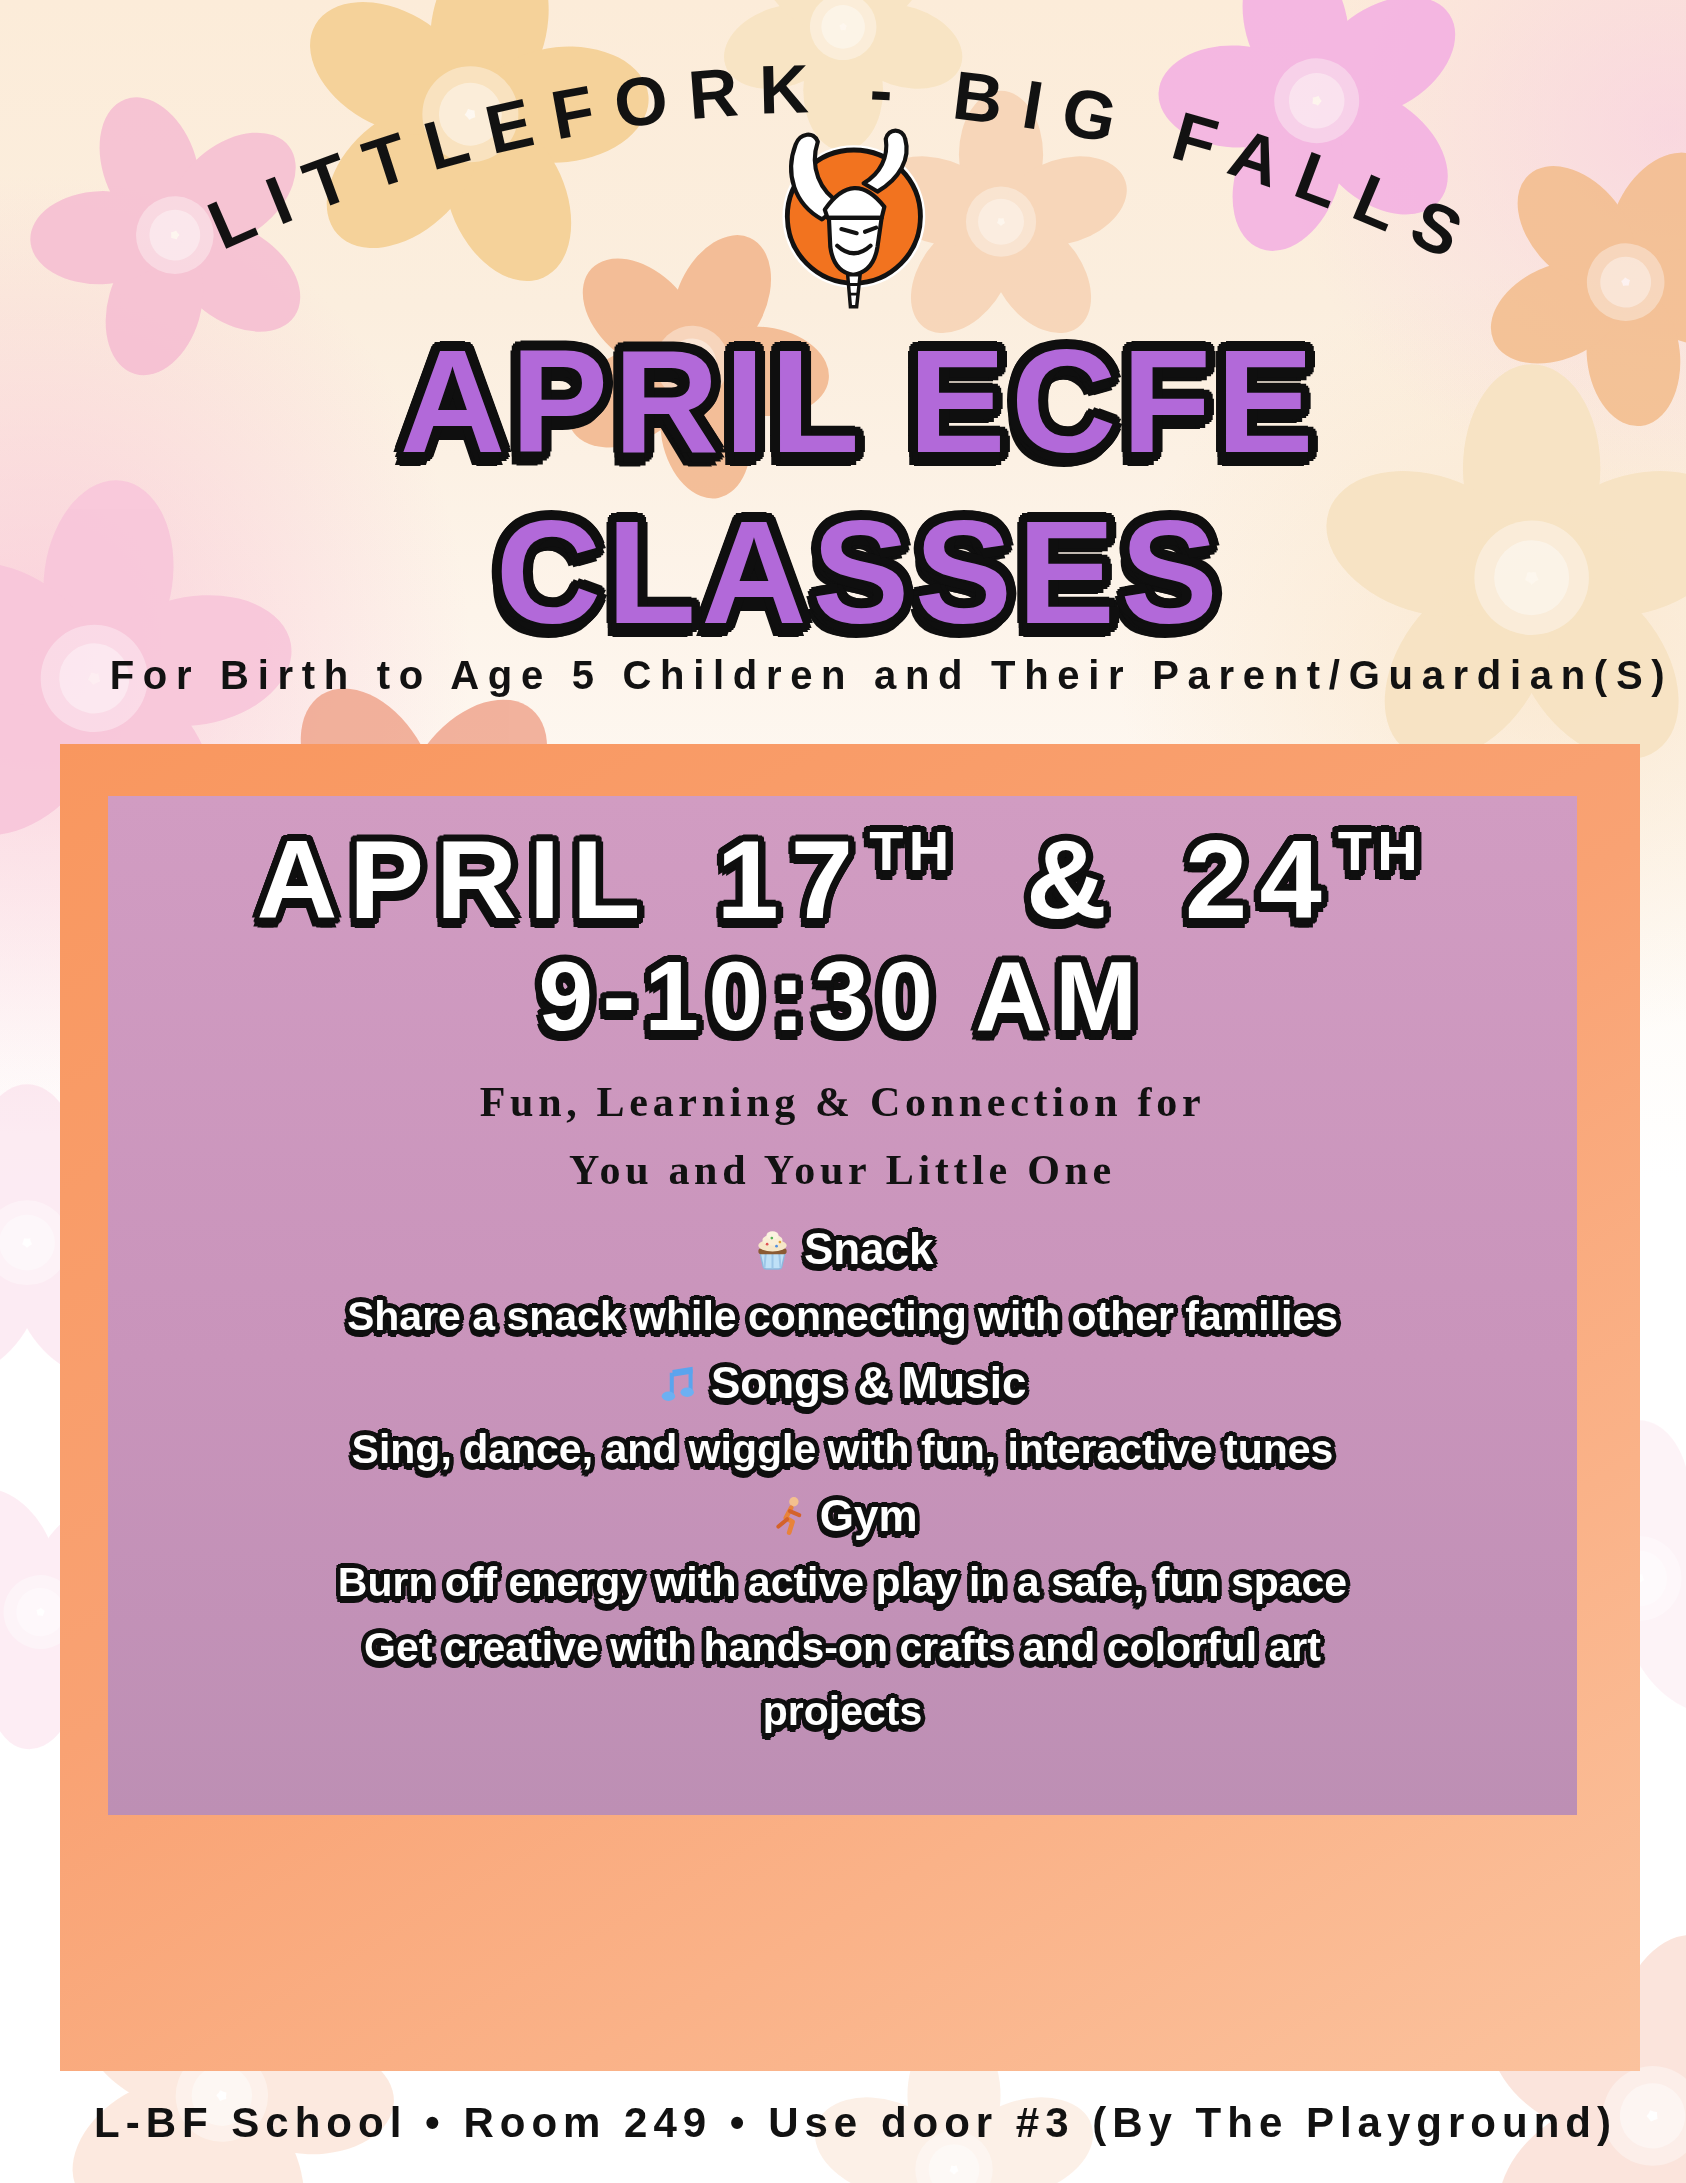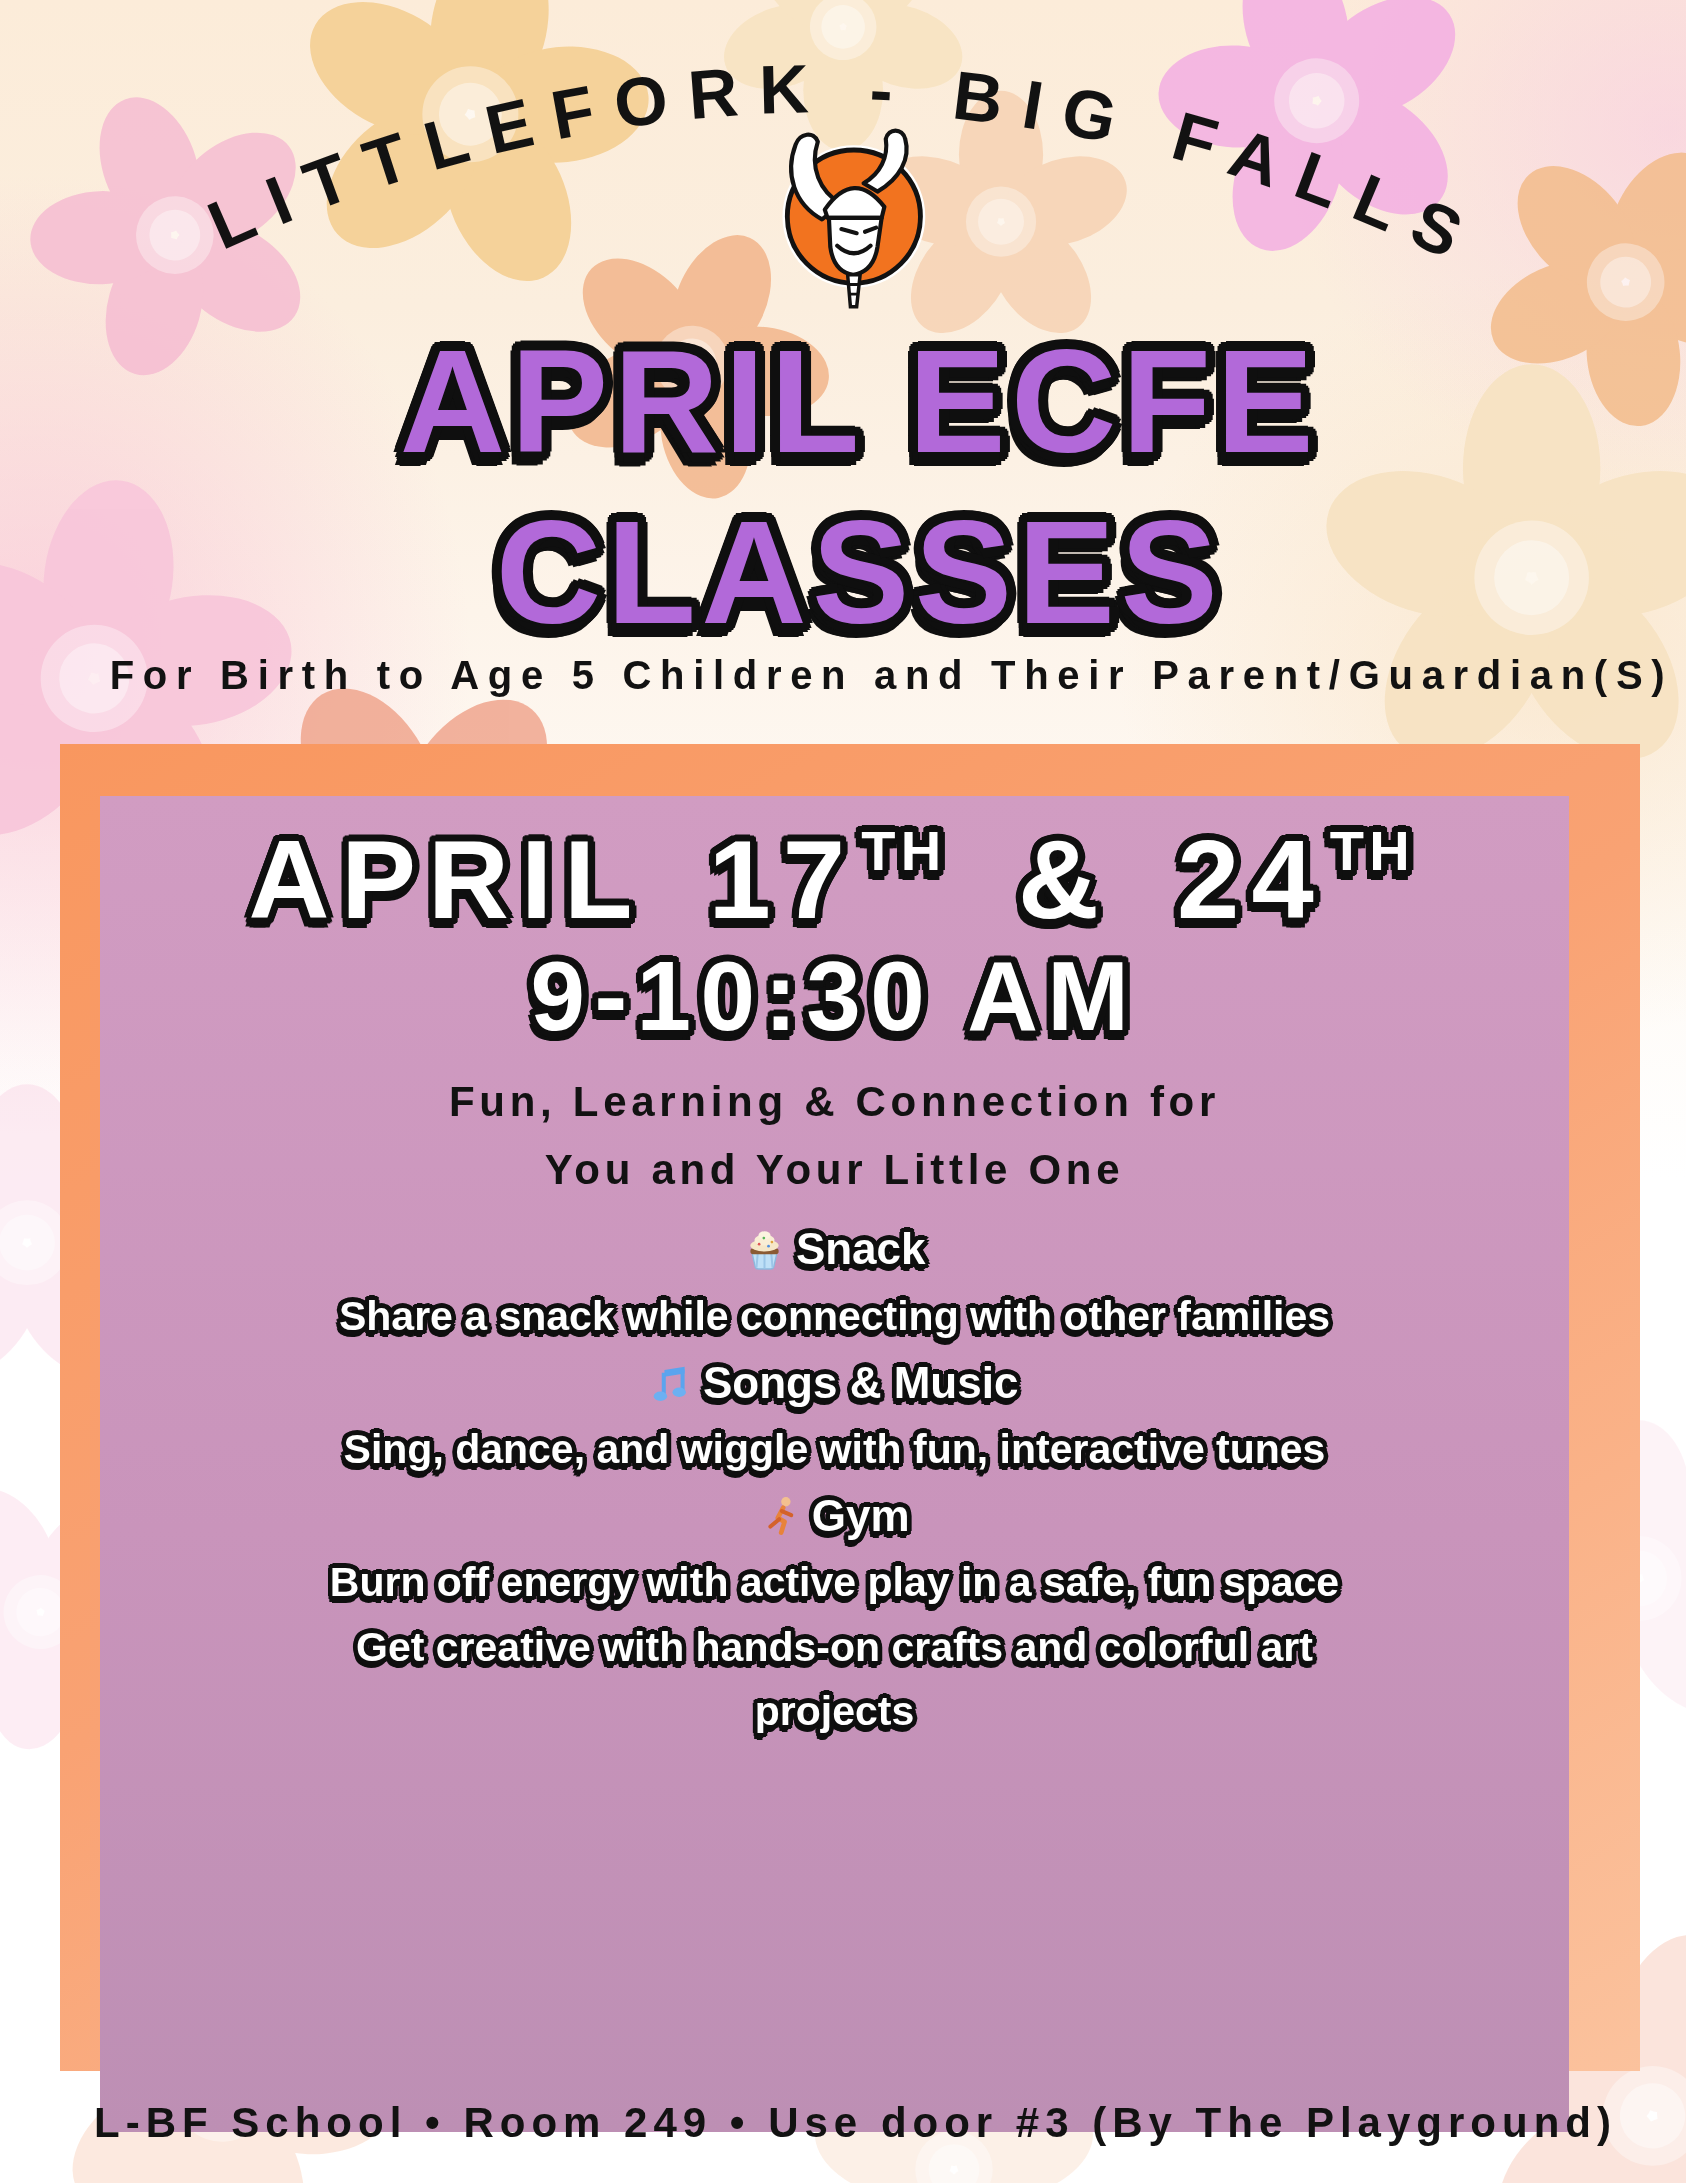--- a/index.html
+++ b/index.html
@@ -39,21 +39,21 @@
   .subtitle{
     position:absolute;left:0;top:653px;width:100%;text-align:center;
     font-weight:700;font-size:40px;letter-spacing:8.7px;color:#121212;padding-left:48px;
   }
   
   .orange-box{
     position:absolute;left:60px;top:744px;width:1580px;height:1327px;
     background:linear-gradient(150deg,#f9975f 0%,#f9a273 45%,#fbc29d 100%);
   }
   .panel{
-    position:absolute;left:40px;top:52px;width:1469px;height:1336px;
+    position:absolute;left:48px;top:52px;width:1469px;height:1019px;
     background:linear-gradient(180deg,#d19cc2 0%,#c994bb 55%,#bd8fb4 100%);
     text-align:center;color:#fff;
   }
   .o-md{
     text-shadow:
       7.4px 0 0 #0f0f0f,-7.4px 0 0 #0f0f0f,0 7.4px 0 #0f0f0f,0 -7.4px 0 #0f0f0f,
       6px 4px 0 #0f0f0f,4px 6px 0 #0f0f0f,-4px 6px 0 #0f0f0f,-6px 4px 0 #0f0f0f,
       -6px -4px 0 #0f0f0f,-4px -6px 0 #0f0f0f,4px -6px 0 #0f0f0f,6px -4px 0 #0f0f0f,
       5.4px 5.4px 0 #0f0f0f,-5.4px 5.4px 0 #0f0f0f,-5.4px -5.4px 0 #0f0f0f,5.4px -5.4px 0 #0f0f0f,
       -6px 9.4px 0 #0f0f0f,-2px 10px 0 #0f0f0f,2px 10px 0 #0f0f0f;
@@ -68,21 +68,21 @@
   }
   .date{
     margin-top:28px;font-weight:700;font-size:112px;line-height:1;
     letter-spacing:12px;word-spacing:23px;
   }
   .sup{display:inline-block;font-size:0.5em;position:relative;top:-0.85em;
        letter-spacing:5.4px;margin:0 5.4px 0 4px;}
   .time{margin-top:10.7px;font-weight:700;font-size:98px;line-height:1;letter-spacing:9.4px;}
   .tagline{
     margin-top:23px;font-weight:700;font-size:42px;line-height:1.62;
-    letter-spacing:4.7px;color:#121212;
+    letter-spacing:4.7px;color:#121212;font-family:Liberation Serif, serif;
   }
   .acts{margin-top:10.7px;font-weight:700;font-size:41px;line-height:1.57;color:#fff;}
   .act-h{font-size:44px;text-align:center;}
   .act-d{max-width:1370px;margin:0 auto;white-space:pre-line;}
   .ico{display:inline-block;vertical-align:-6.7px;margin-right:9.4px;line-height:0;}
   .ico svg{width:43px;height:43px;}
   
   .footer{
     position:absolute;left:0;top:2099px;width:100%;text-align:center;
     font-weight:700;font-size:42px;letter-spacing:6px;color:#121212;padding-left:12px;

